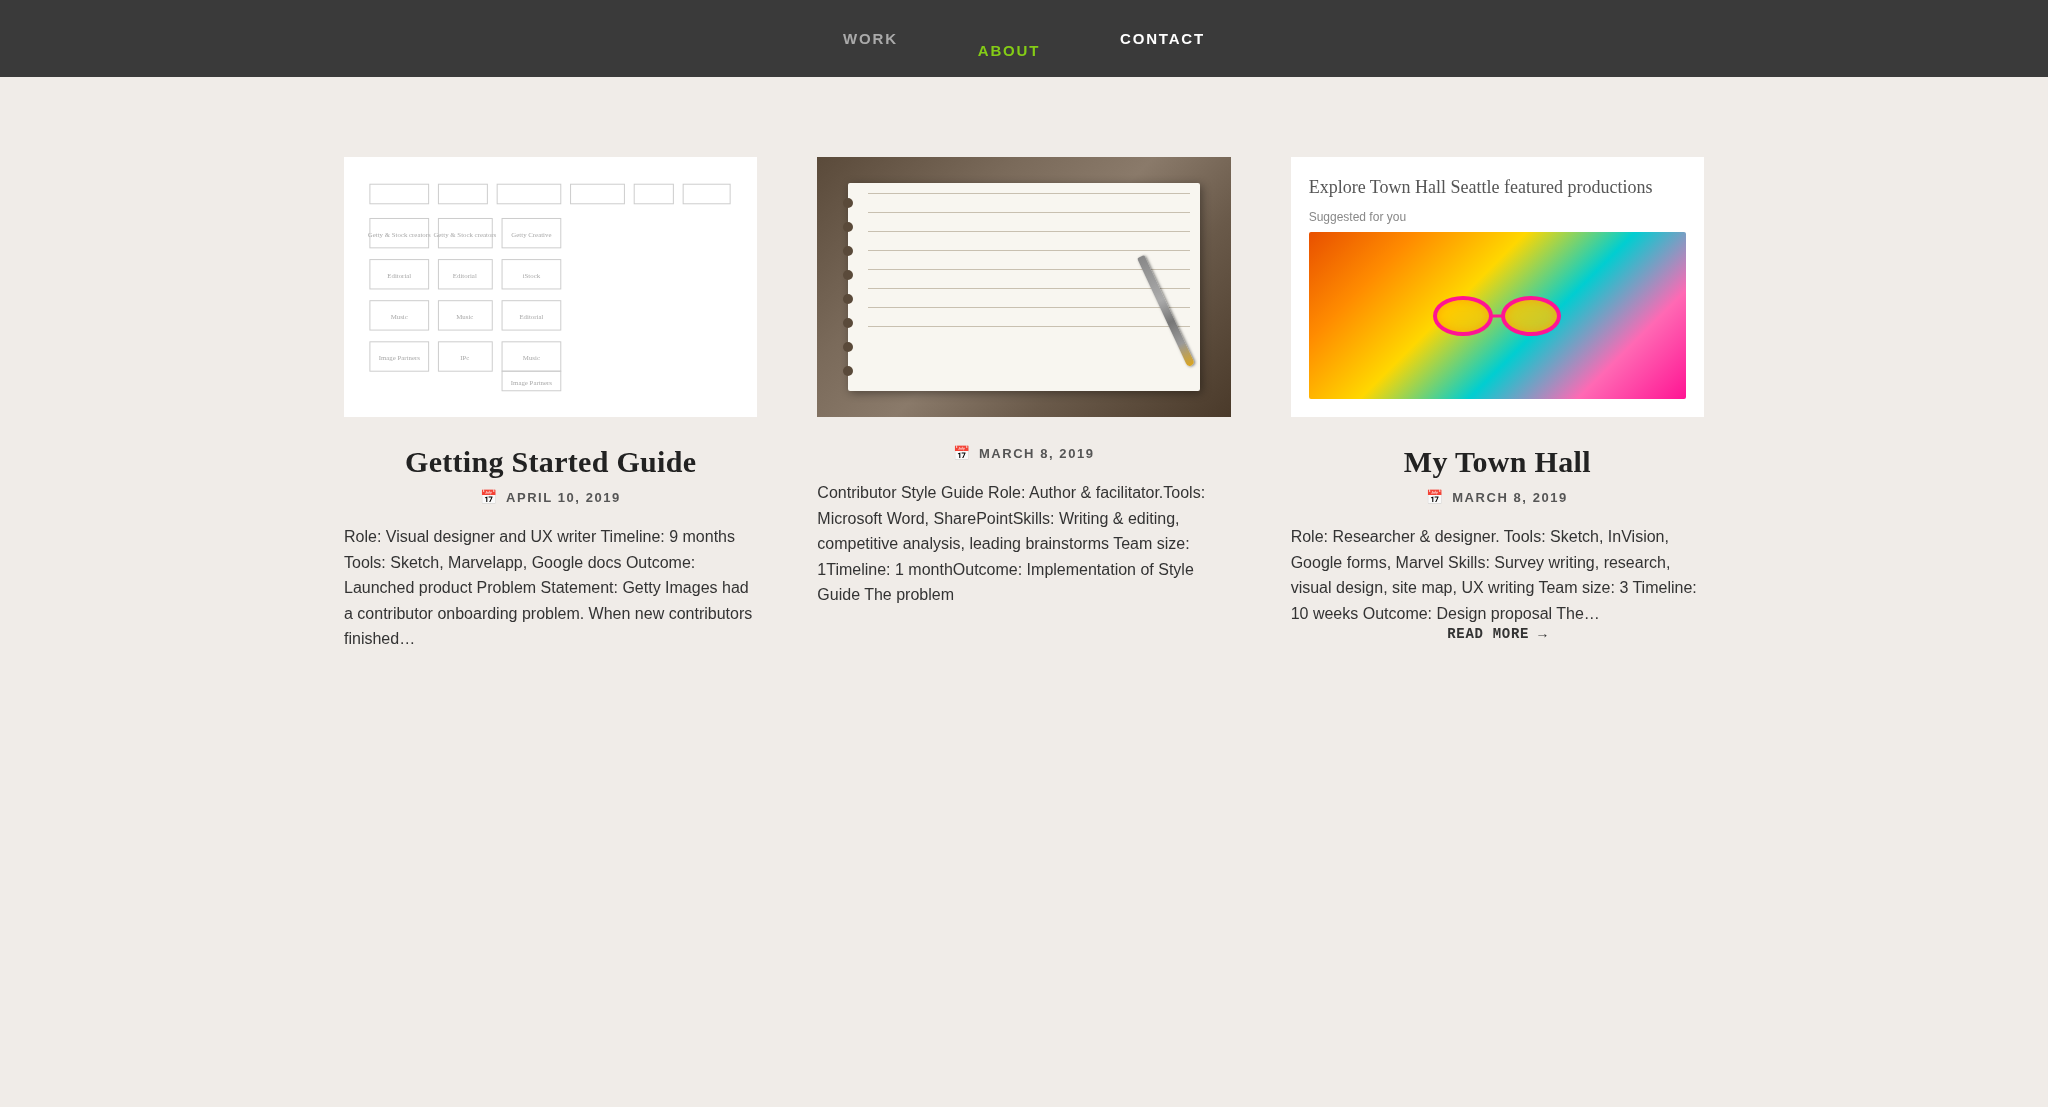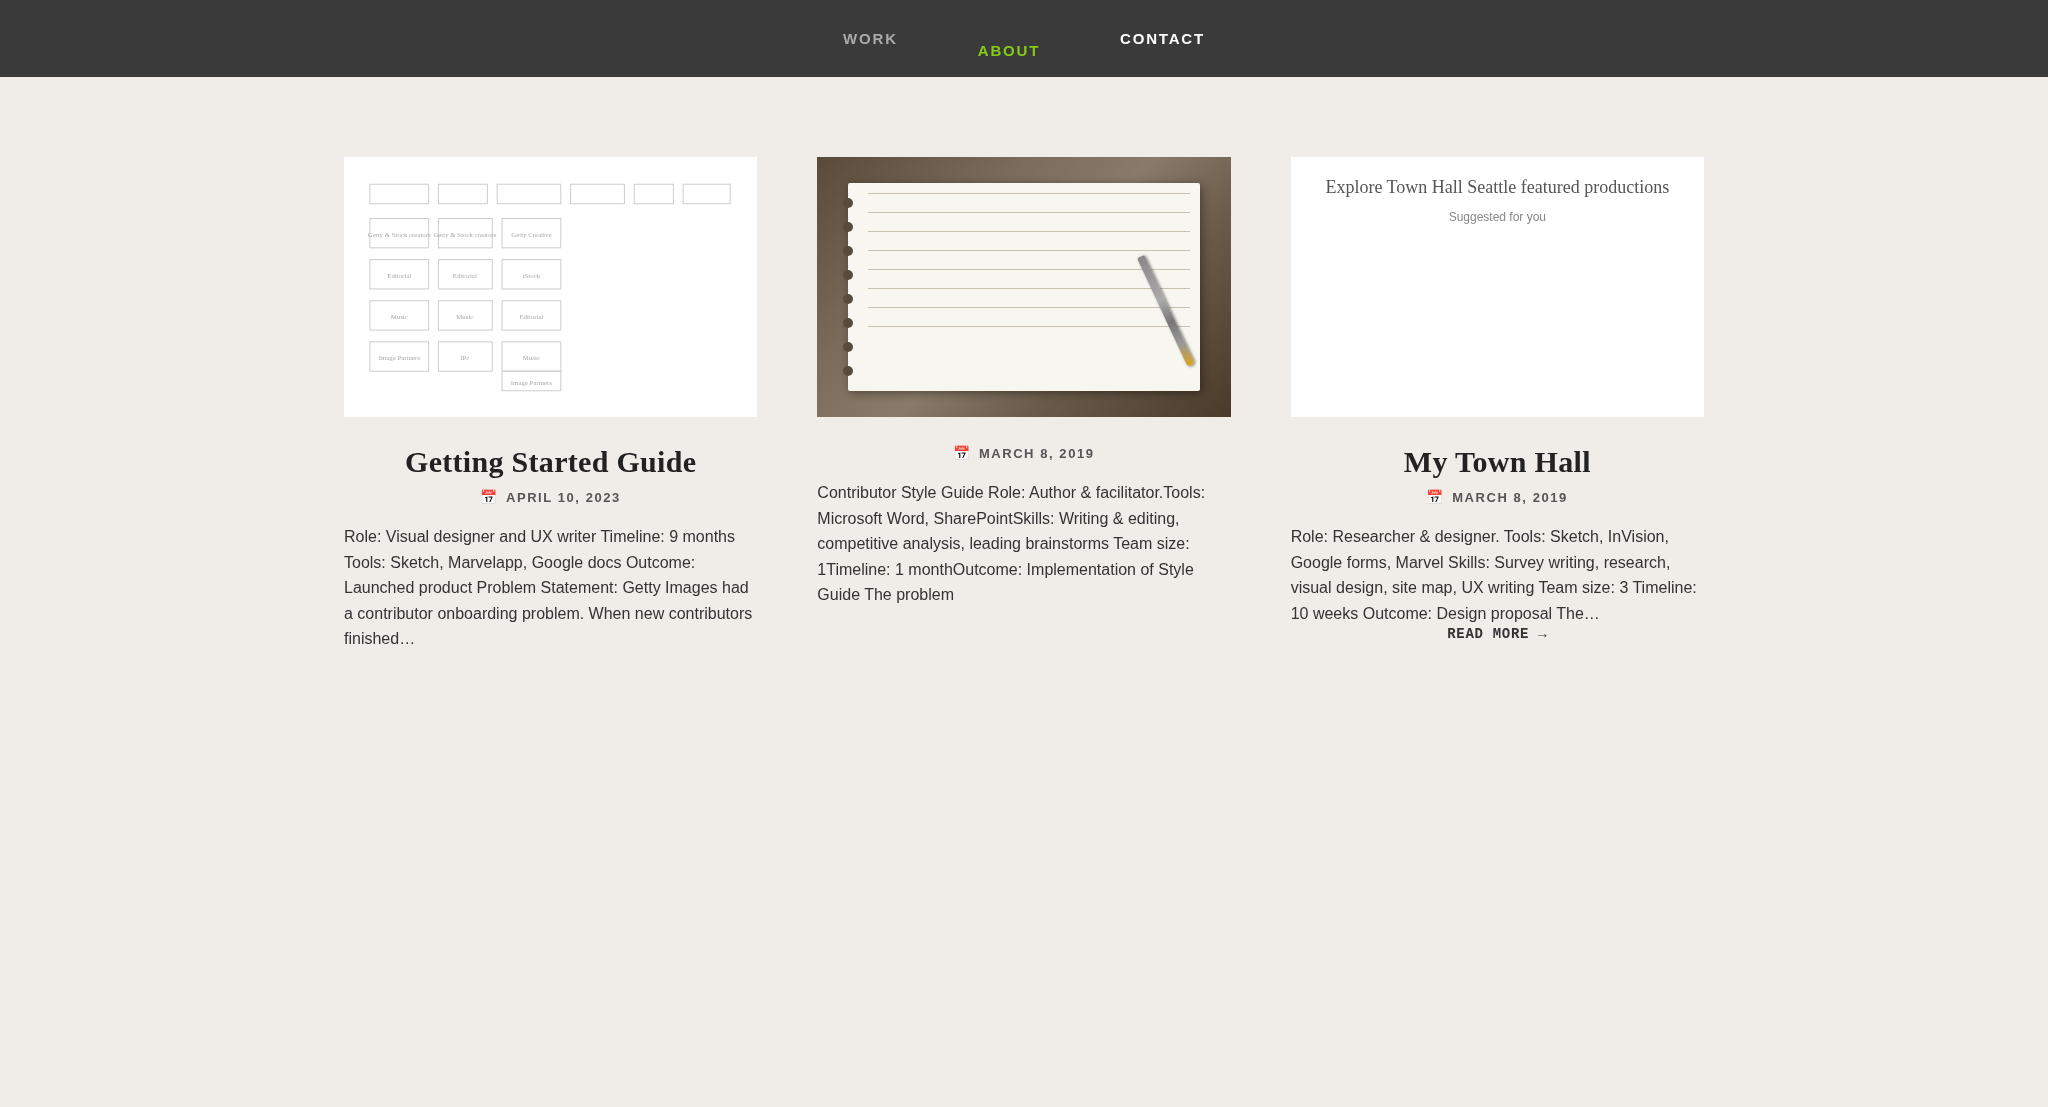--- a/index.html
+++ b/index.html
@@ -140,21 +140,20 @@
 
     
     .townhall-img {
       background: #ffffff;
       width: 100%;
       height: 100%;
       display: flex;
       flex-direction: column;
       padding: 18px;
       overflow: hidden;
-      align-items: center;
     }
 
     .townhall-title-text {
       font-size: 18px;
       font-family: Georgia, serif;
       color: #555555;
       line-height: 1.4;
       margin-bottom: 10px;
     }
 
@@ -300,21 +299,21 @@
           <rect x="140" y="166" width="60" height="30" fill="none" stroke="#ccc" stroke-width="1"></rect>
           <text x="170" y="185" font-size="7" text-anchor="middle" fill="#aaa">Music</text>
           <rect x="140" y="196" width="60" height="20" fill="none" stroke="#ccc" stroke-width="1"></rect>
           <text x="170" y="210" font-size="7" text-anchor="middle" fill="#aaa">Image Partners</text>
         </svg>
       </div>
     </div>
     <h2 class="card-title">Getting Started Guide</h2>
     <div class="card-date">
       <span class="calendar-icon">📅</span>
-      <span class="card-date-text">APRIL 10, 2023</span>
+      <span class="card-date-text">APRIL 10, 2019</span>
     </div>
     <p class="card-body">Role: Visual designer and UX writer Timeline: 9 months Tools: Sketch, Marvelapp, Google docs Outcome: Launched product Problem Statement: Getty Images had a contributor onboarding problem. When new contributors finished…</p>
   </article>
 
   <article class="card">
     <div class="card-image">
       <div class="notebook-img">
         <div class="notebook-visual">
           <div class="notebook-spiral">
             <div class="spiral-hole"></div>

